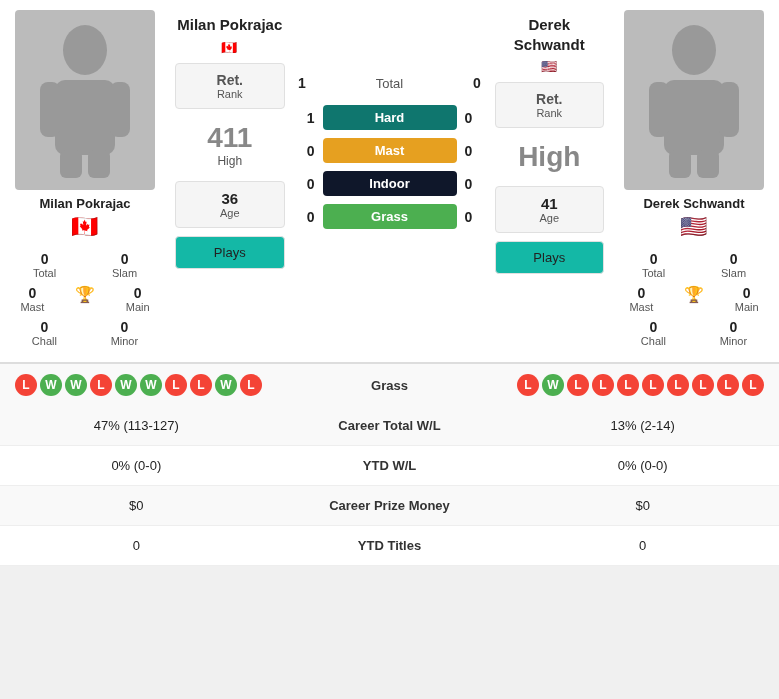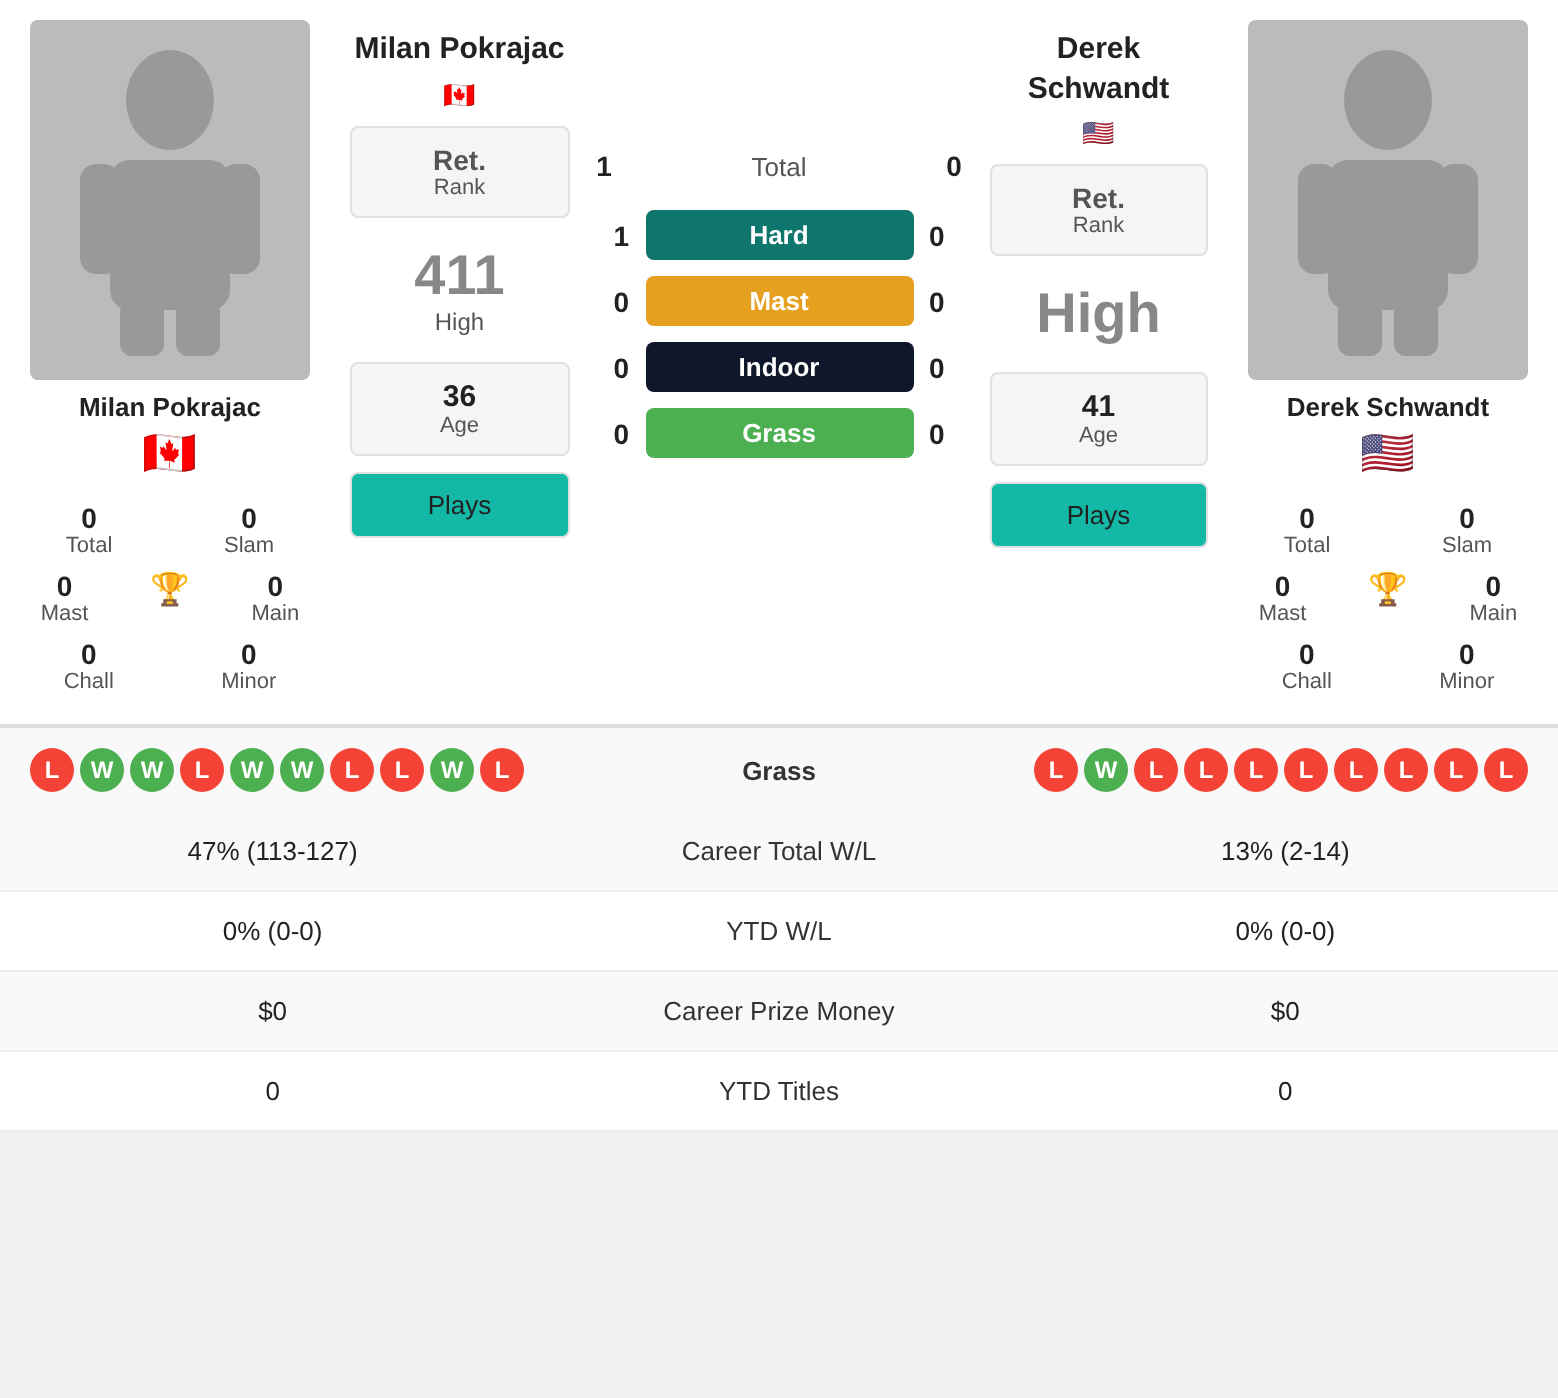--- a/index.html
+++ b/index.html
@@ -270,21 +270,21 @@
       font-size: 13px;
     }
 
     .stats-table .left-val {
       text-align: center;
       width: 35%;
     }
 
     .stats-table .center-label {
       text-align: center;
-      font-weight: normal;
+      font-weight: bold;
       width: 30%;
       color: #333;
     }
 
     .stats-table .right-val {
       text-align: center;
       width: 35%;
     }
 
     .high-text {

